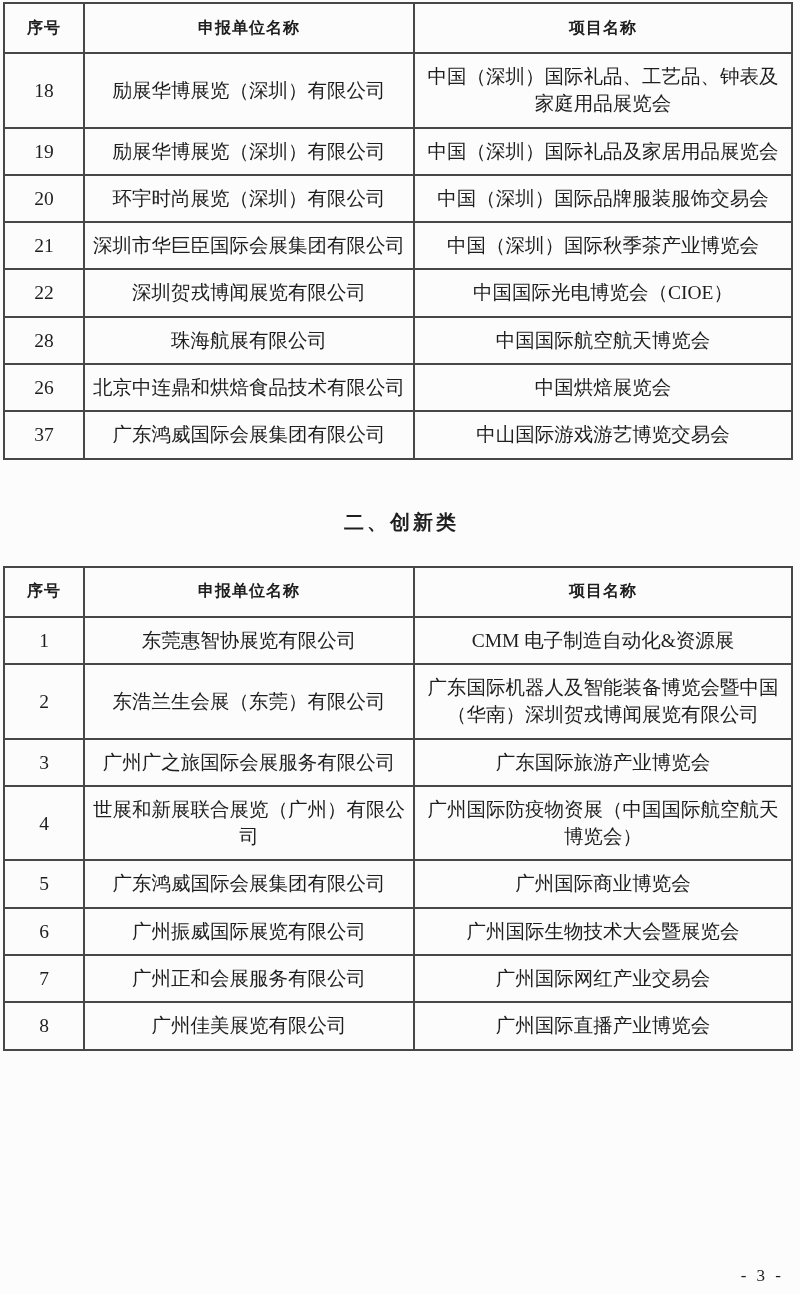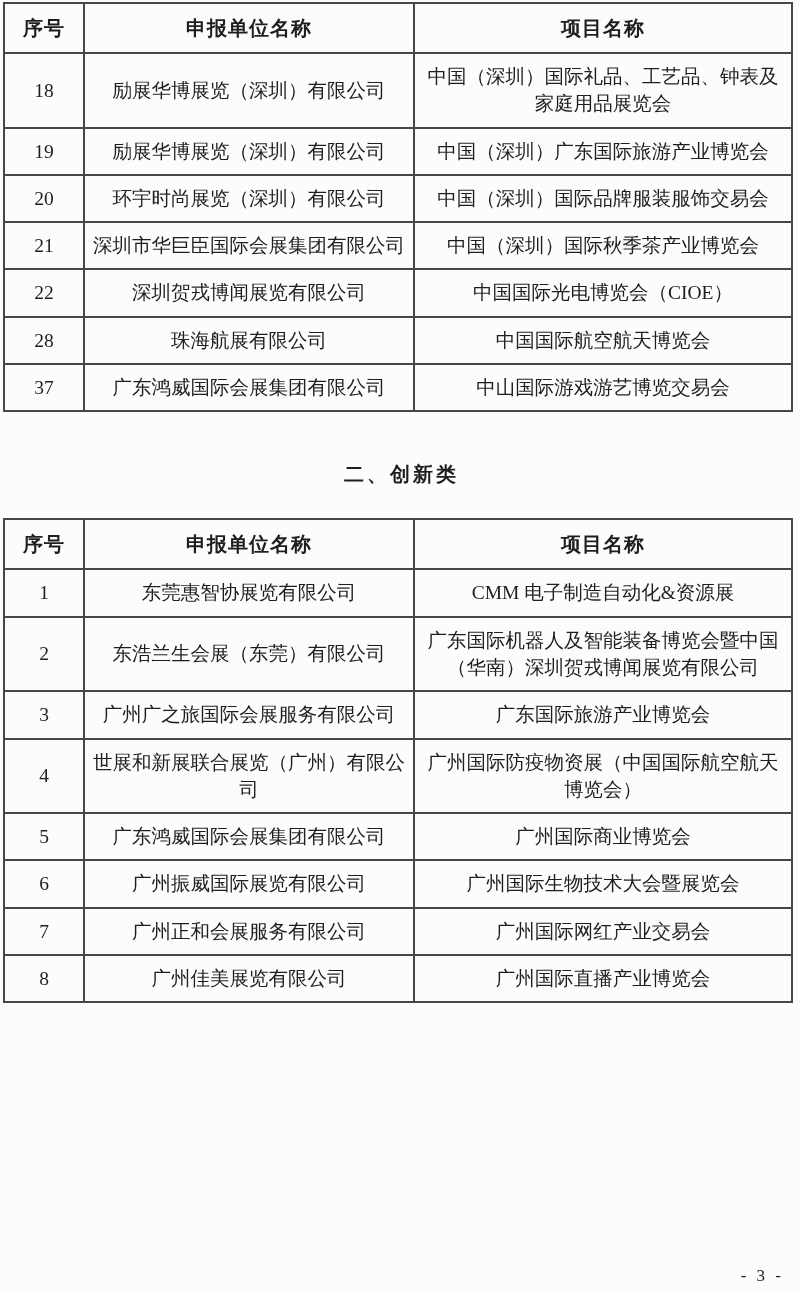--- a/index.html
+++ b/index.html
@@ -24,21 +24,21 @@
     width: 788px;
     table-layout: fixed;
   }
   table.doc-table, .doc-table th, .doc-table td {
     border: 2px solid #474747;
   }
   .doc-table col.c1 { width: 80px; }
   .doc-table col.c2 { width: 330px; }
   .doc-table col.c3 { width: 378px; }
   .doc-table th {
-    font-size: 20px;
+    font-size: 16px;
     font-weight: bold;
     height: 44px;
     padding: 2px 4px;
     text-align: center;
     letter-spacing: 1px;
   }
   .doc-table td {
     font-size: 19.5px;
     text-align: center;
     vertical-align: middle;
@@ -87,41 +87,46 @@
     </thead>
     <tbody>
         <tr>
           <td>18</td>
           <td>励展华博展览（深圳）有限公司</td>
           <td>中国（深圳）国际礼品、工艺品、钟表及家庭用品展览会</td>
         </tr>
         <tr>
           <td>19</td>
           <td>励展华博展览（深圳）有限公司</td>
-          <td>中国（深圳）广东国际旅游产业博览会</td>
+          <td>中国（深圳）国际礼品及家居用品展览会</td>
         </tr>
         <tr>
           <td>20</td>
           <td>环宇时尚展览（深圳）有限公司</td>
           <td>中国（深圳）国际品牌服装服饰交易会</td>
         </tr>
         <tr>
           <td>21</td>
           <td>深圳市华巨臣国际会展集团有限公司</td>
           <td>中国（深圳）国际秋季茶产业博览会</td>
         </tr>
         <tr>
           <td>22</td>
           <td>深圳贺戎博闻展览有限公司</td>
           <td>中国国际光电博览会（CIOE）</td>
         </tr>
         <tr>
           <td>28</td>
           <td>珠海航展有限公司</td>
           <td>中国国际航空航天博览会</td>
+        </tr>
+        <tr>
+          <td>26</td>
+          <td>北京中连鼎和烘焙食品技术有限公司</td>
+          <td>中国烘焙展览会</td>
         </tr>
         <tr>
           <td>37</td>
           <td>广东鸿威国际会展集团有限公司</td>
           <td>中山国际游戏游艺博览交易会</td>
         </tr>
       </tbody>
   </table>
 
   <div class="section-title">二、创新类</div>

